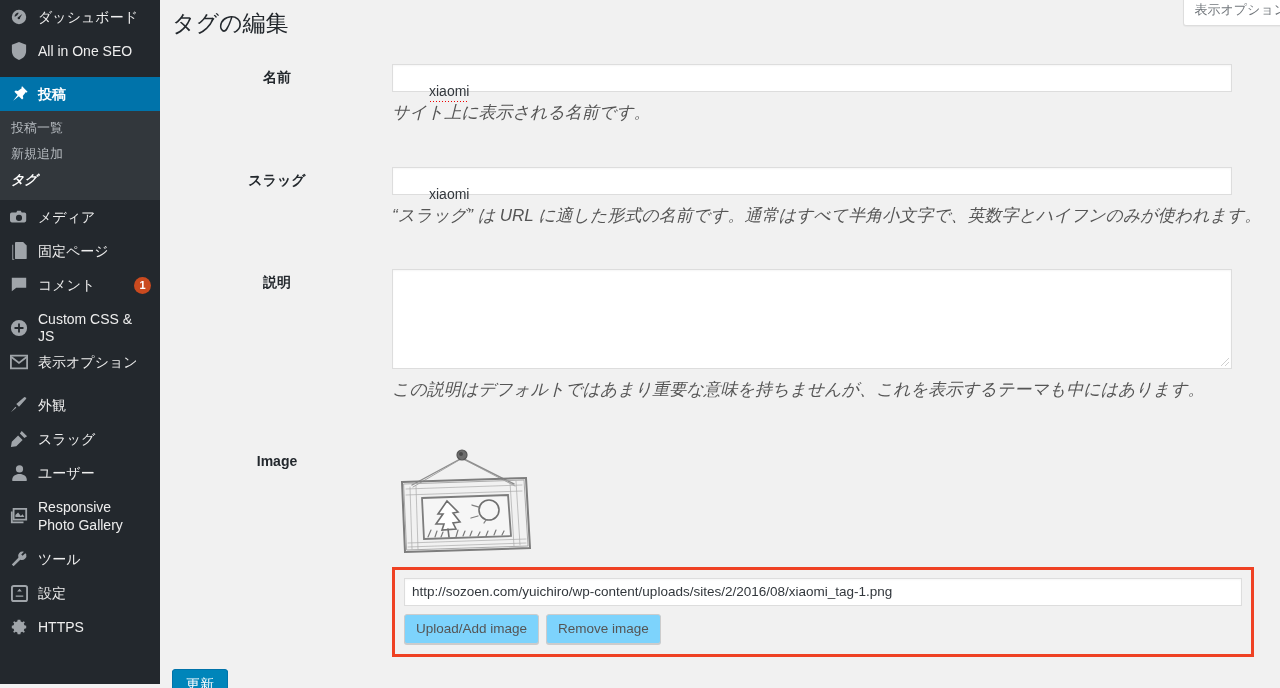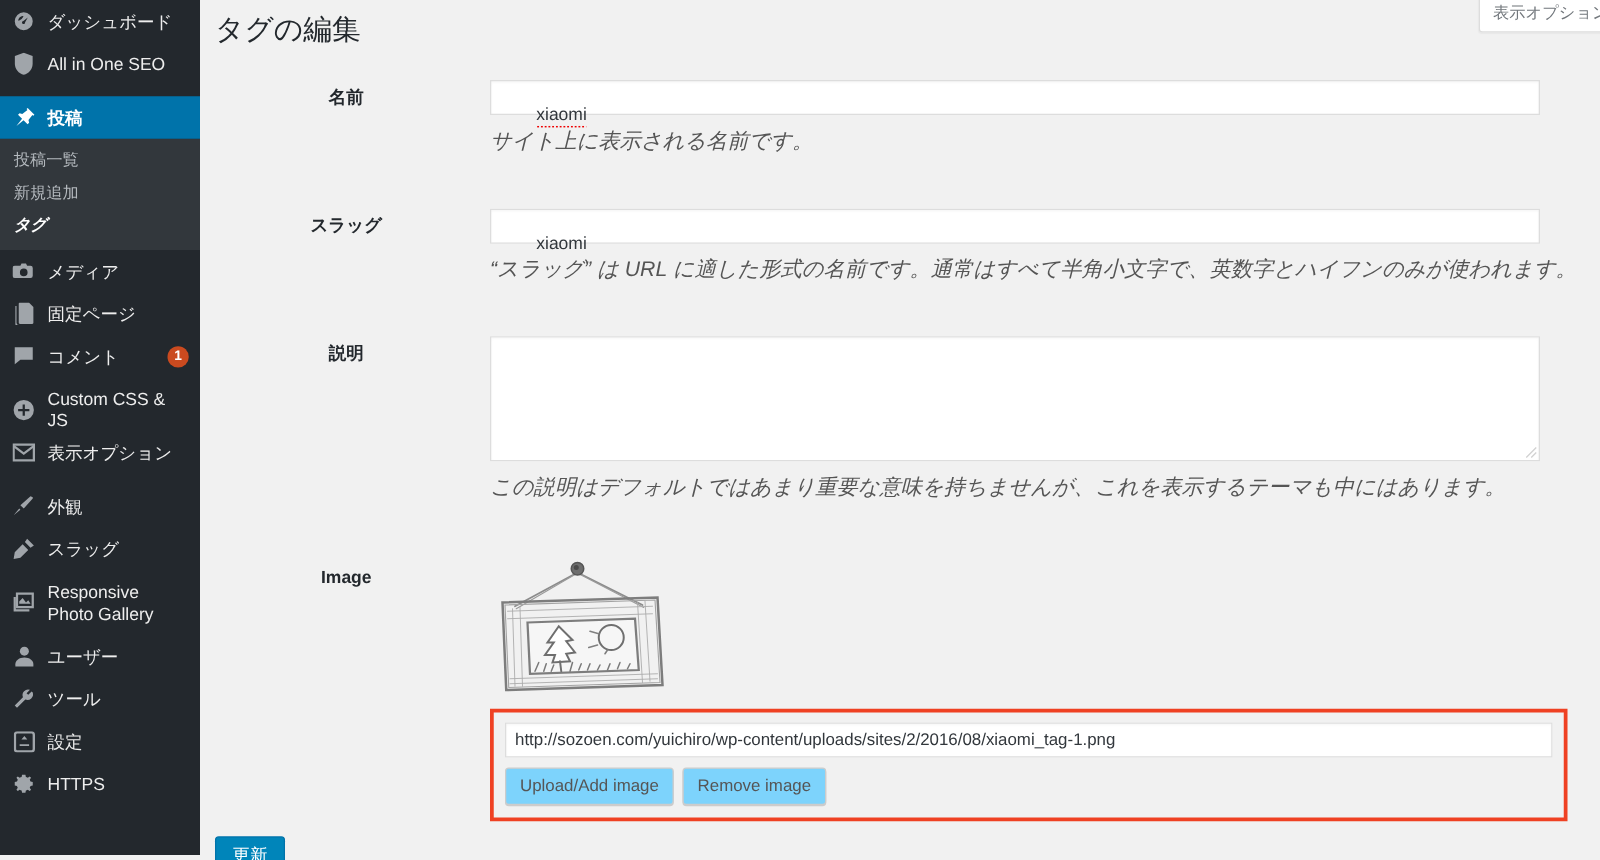--- a/index.html
+++ b/index.html
@@ -270,39 +270,39 @@
 
     <div class="menu-item">
       <span class="ico">
         <svg width="18" height="18" viewBox="0 0 20 20">
             <path d="M13 1l-2 3 5 5 3-2zM9 6L2 13l-1 6 6-1 7-7z"></path>
           </svg>
       </span>
       <span class="mi-label">スラッグ</span>
     </div>
 
+    <div class="menu-item">
+      <span class="ico">
+        <svg width="17" height="18" viewBox="0 0 18 20">
+            <circle cx="9" cy="5.5" r="4"></circle>
+            <path d="M9 11c-4.5 0-8 2.5-8 6v2h16v-2c0-3.5-3.5-6-8-6z"></path>
+          </svg>
+      </span>
+      <span class="mi-label">ユーザー</span>
+    </div>
+
     <div class="menu-item tall">
       <span class="ico">
         <svg width="18" height="18" viewBox="0 0 20 20">
             <path d="M4 2h14v12H4z" fill="none" stroke="#a0a5aa" stroke-width="2"></path>
             <path d="M6 9l3-3 3 4 2-2 2 3H6z"></path>
             <path d="M1 5v13h14v-2H3V5z"></path>
           </svg>
       </span>
       <span class="mi-label">Responsive Photo Gallery</span>
-    </div>
-
-    <div class="menu-item">
-      <span class="ico">
-        <svg width="17" height="18" viewBox="0 0 18 20">
-            <circle cx="9" cy="5.5" r="4"></circle>
-            <path d="M9 11c-4.5 0-8 2.5-8 6v2h16v-2c0-3.5-3.5-6-8-6z"></path>
-          </svg>
-      </span>
-      <span class="mi-label">ユーザー</span>
     </div>
 
     <div class="menu-item">
       <span class="ico">
         <svg width="18" height="18" viewBox="0 0 20 20">
             <path d="M18 4.5a5 5 0 01-6.6 6.2L4 18l-2-2 7.3-7.4A5 5 0 0115.5 2l-3 3 1.5 1.5 3-3a5 5 0 011 1z"></path>
           </svg>
       </span>
       <span class="mi-label">ツール</span>
     </div>

